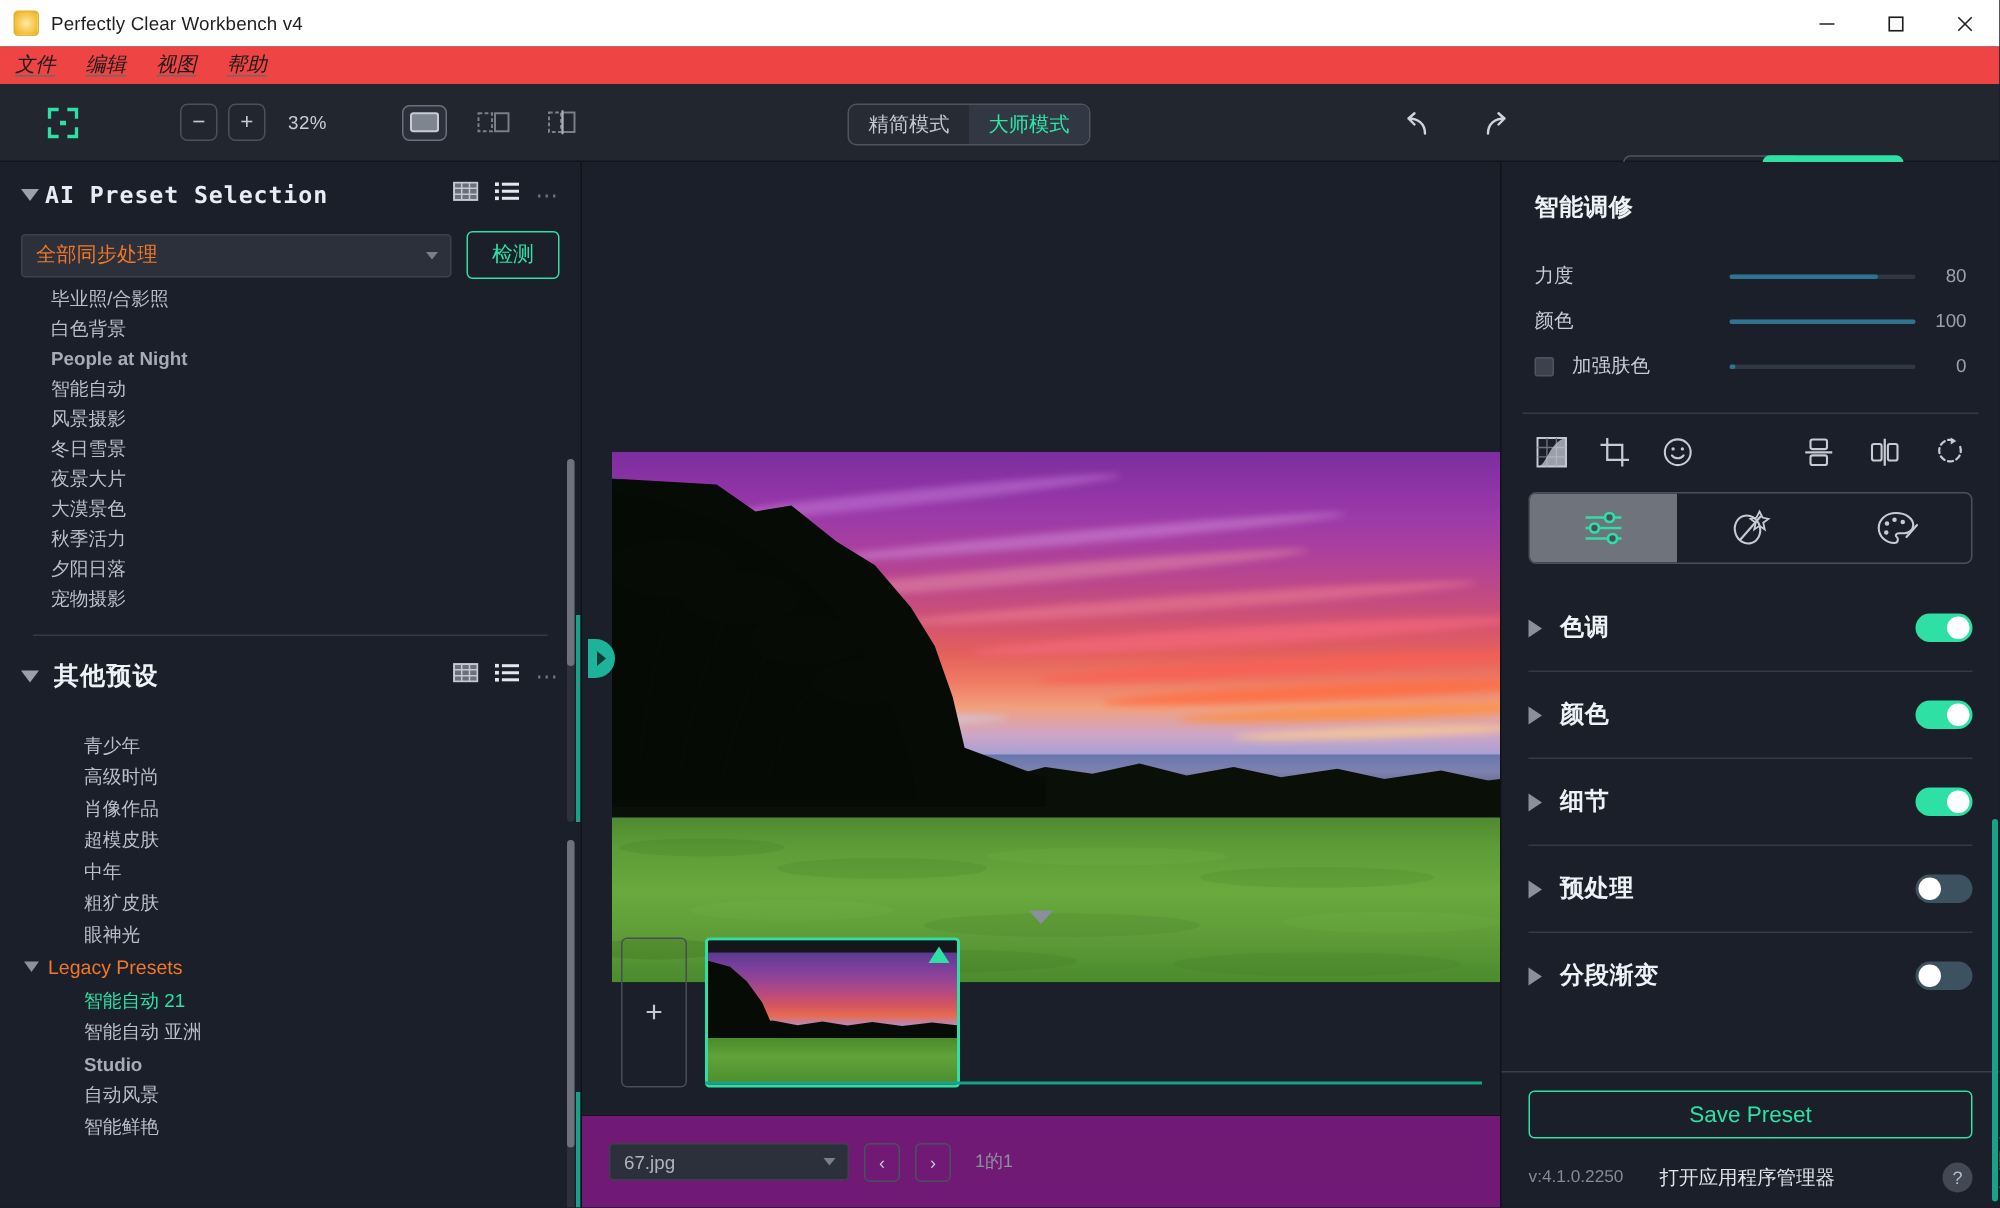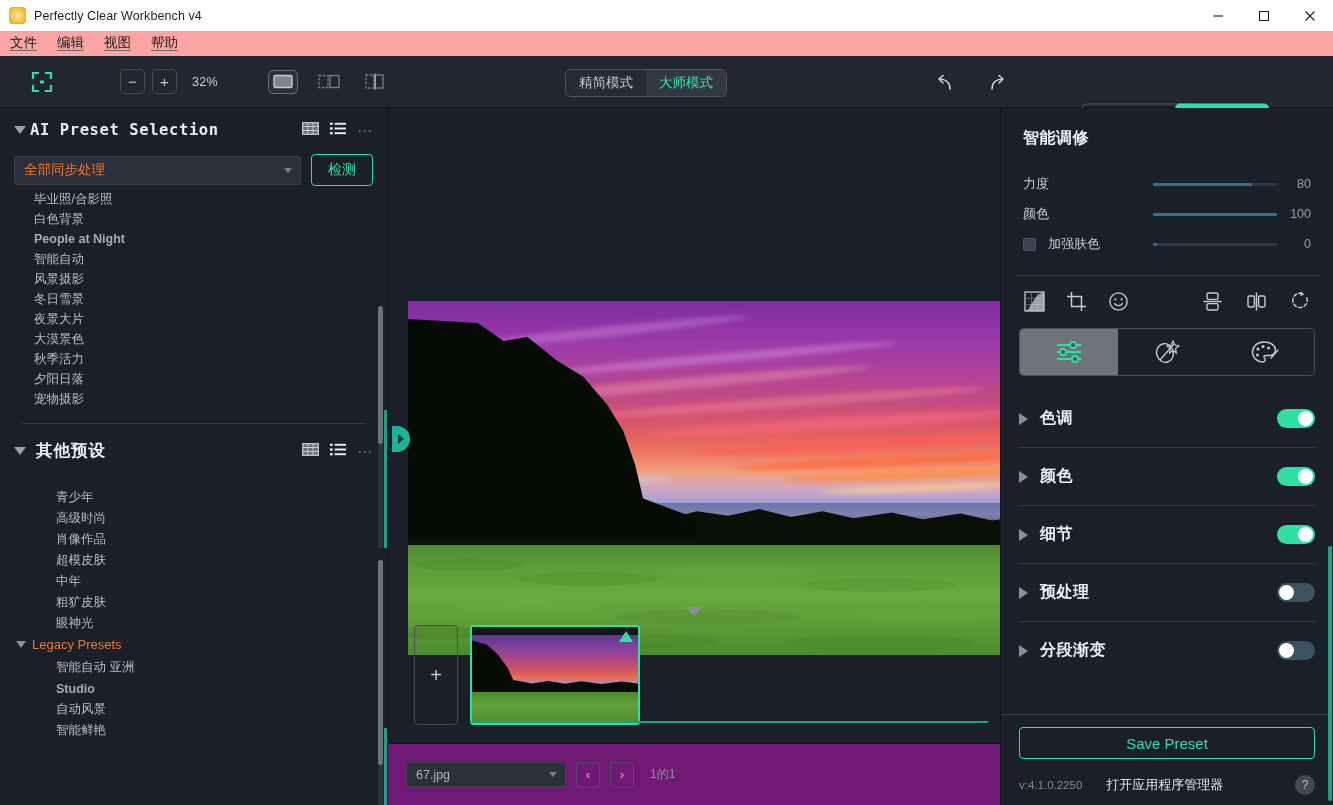--- a/index.html
+++ b/index.html
@@ -28,22 +28,22 @@
   .tb-title { font-size: 12.5px; letter-spacing: .1px; color: #1f1f1f; }
   .tb-spacer { flex: 1; }
   .wbtn {
     width: 46px; height: 31px; display: flex; align-items: center; justify-content: center;
     color: #202020;
   }
   .wbtn svg { display: block; }
 
   
   .menubar {
-    height: 25px; background: #fca5a5; display: flex; align-items: center;
-    padding-left: 10px; gap: 20px; flex: none;
+    height: 25px; background: #ef4444; display: flex; align-items: center;
+    padding-left: 10px; gap: 20px; flex: none; font-style: italic;
   }
   .menuitem {
     font-size: 13.5px; color: #1b1b1b; line-height: 1;
     border-bottom: 1px solid #6b6b6b; padding-bottom: 1px;
   }
 
   
   .toolbar {
     height: 52px; background: #22262f; display: flex; align-items: center;
     flex: none; position: relative; border-bottom: 1px solid #11141b;
@@ -521,20 +521,21 @@
           <div class="pitem indent2" style="height:21px;">粗犷皮肤</div>
           <div class="pitem indent2" style="height:21px;">眼神光</div>
         </div>
 
         <div class="legacyhead">
           <div class="caret sm"></div>
           <div class="legacy-label">Legacy Presets</div>
         </div>
 
         <div class="plist" style="padding-top:2px;">
+          <div class="pitem indent2 active" style="height:21px;">智能自动 21</div>
           <div class="pitem indent2" style="height:21px;">智能自动 亚洲</div>
           <div class="pitem indent2 en" style="height:21px;">Studio</div>
           <div class="pitem indent2" style="height:21px;">自动风景</div>
           <div class="pitem indent2" style="height:21px;">智能鲜艳</div>
         </div>
       </div>
 
       <div class="lp-track" style="top:198px; height:242px;"></div>
       <div class="lp-thumb" style="top:198px; height:138px;"></div>
       <div class="teal-edge" style="top:302px; height:138px;"></div>

